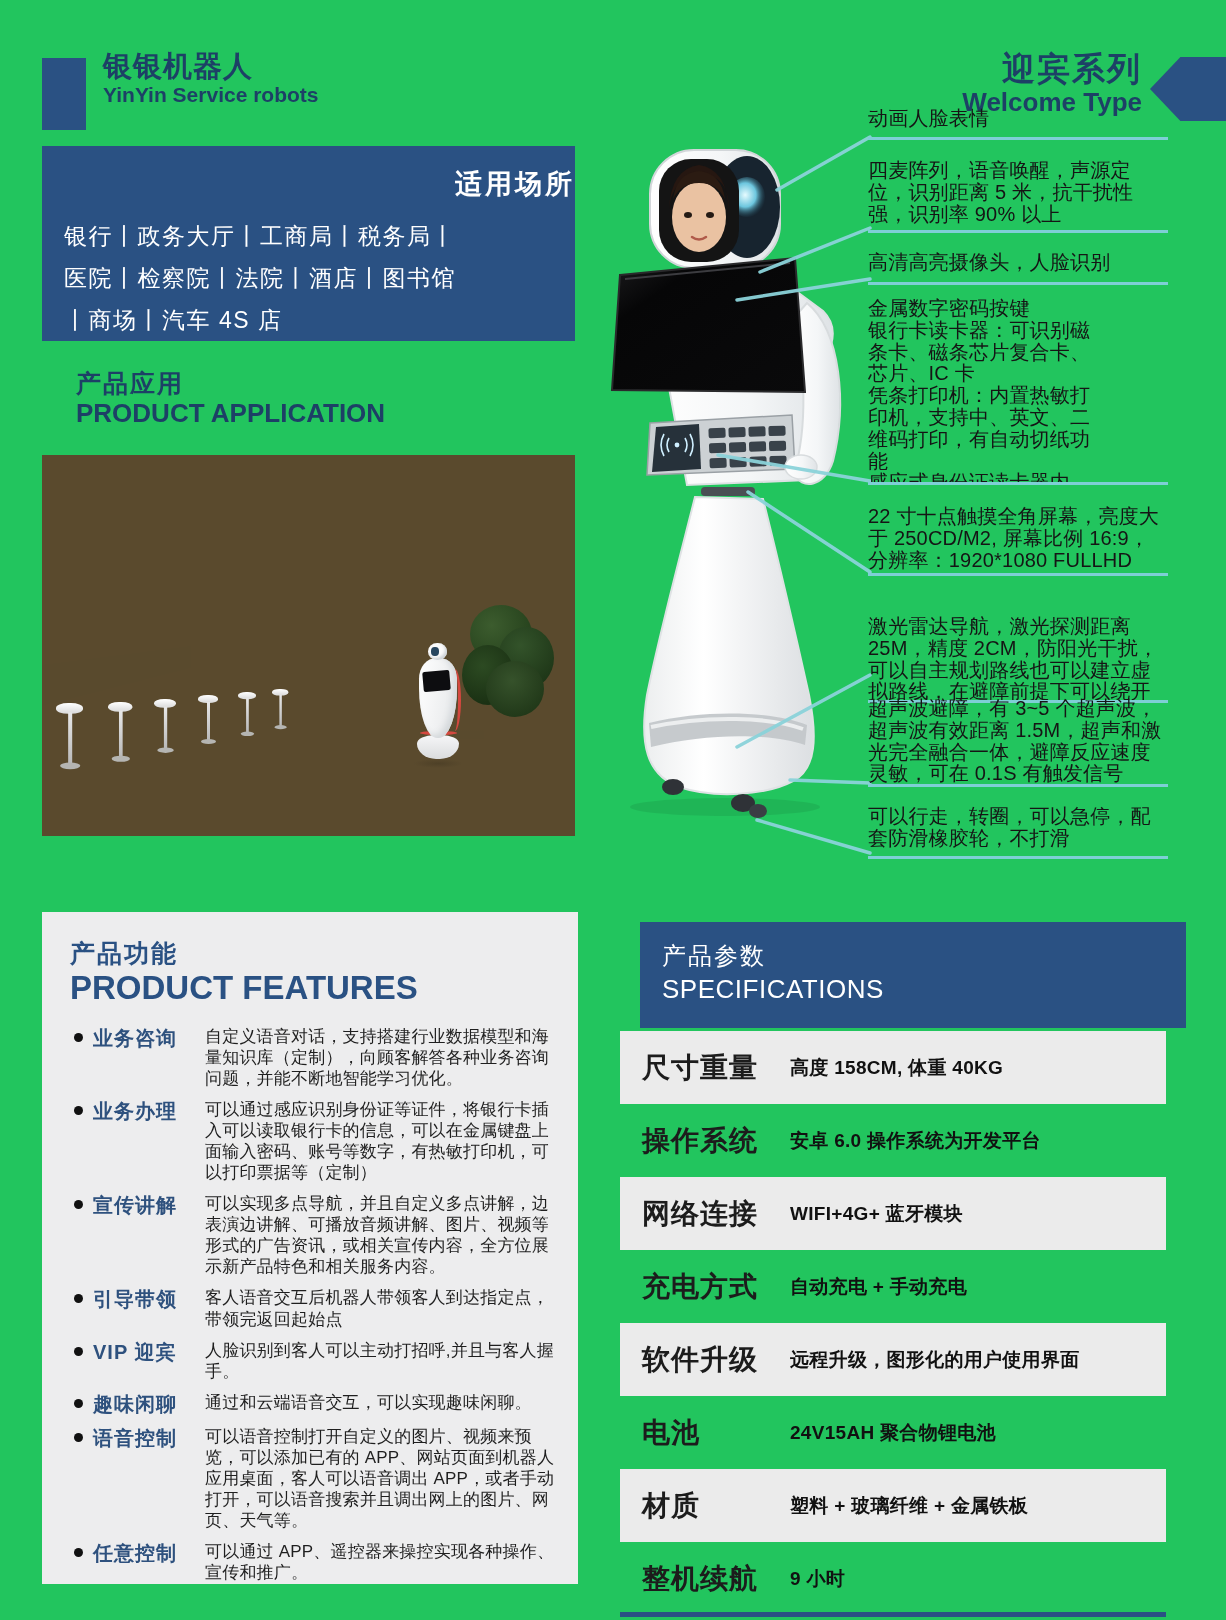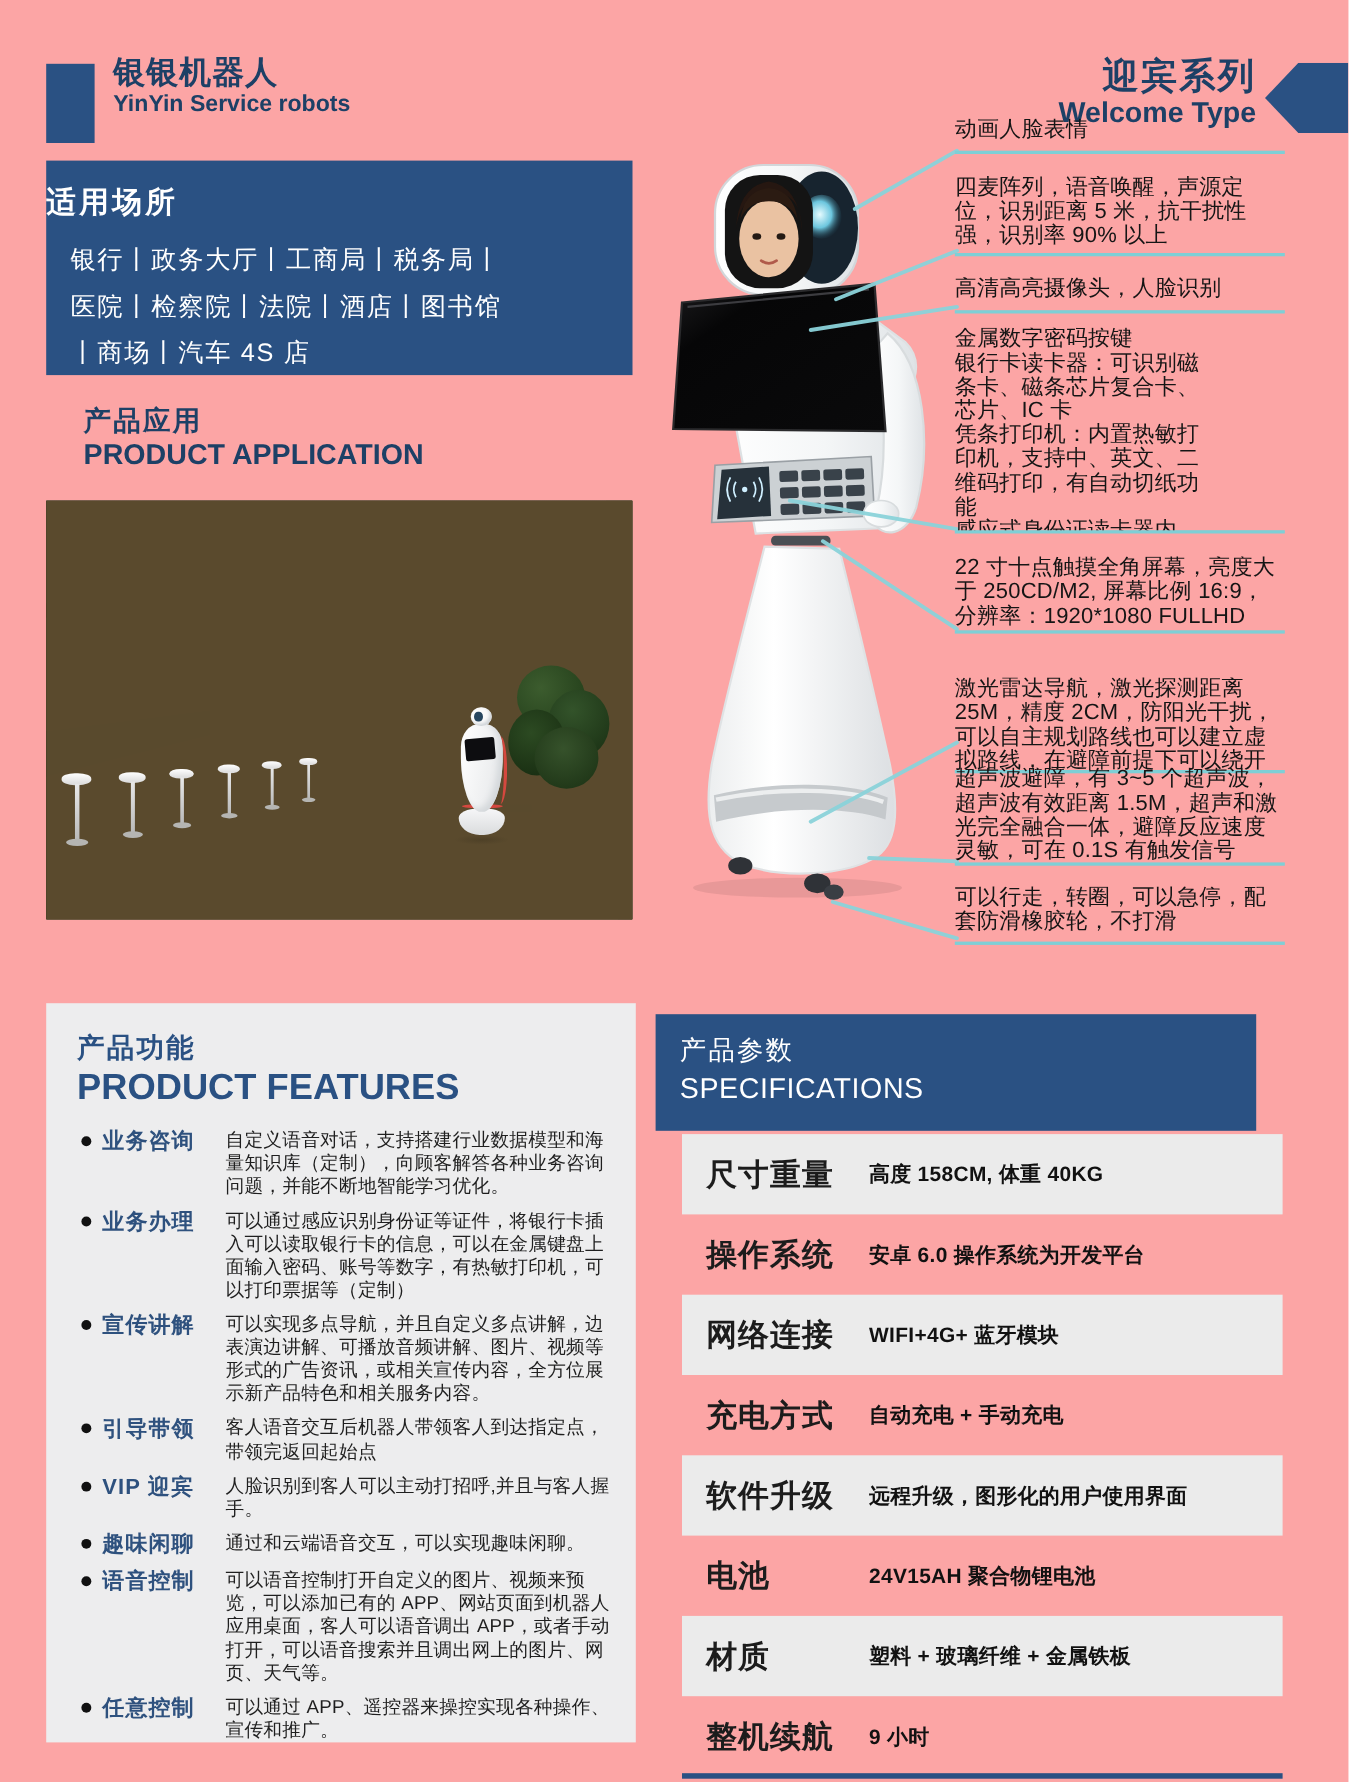--- a/index.html
+++ b/index.html
@@ -1,32 +1,32 @@
 <!DOCTYPE html>
 <html><head>
 <meta charset="utf-8">
 <style>
   html,body{margin:0;padding:0;background:#fff;}
-  .page{position:relative;width:1226px;height:1620px;background:#fca5a5;overflow:hidden;
+  .page{position:relative;width:1226px;height:1620px;background:#22c55e;overflow:hidden;
         font-family:"Liberation Sans",sans-serif;color:#1a1a1a;}
 
   
   .brand-square{position:absolute;left:42px;top:58px;width:44px;height:72px;background:#2a5183;}
   .brand-title{position:absolute;left:103px;top:50px;color:#1d4066;font-weight:bold;line-height:1.13;}
   .brand-title .cn{font-size:29px;letter-spacing:1px;}
   .brand-title .en{font-size:21px;}
   .series-title{position:absolute;right:84px;top:50px;text-align:right;color:#1d4066;font-weight:bold;line-height:1.15;}
   .series-title .cn{font-size:33px;letter-spacing:2px;}
   .series-title .en{font-size:26px;}
   .series-arrow{position:absolute;left:1150px;top:57px;width:76px;height:64px;background:#2a5183;
         clip-path:polygon(0 50%,40% 0,100% 0,100% 100%,40% 100%);}
 
   
   .scenario-box{position:absolute;left:42px;top:146px;width:533px;height:195px;background:#2a5183;color:#fff;box-sizing:border-box;padding-top:20px;}
-  .scenario-title{text-align:left;font-size:27px;font-weight:bold;letter-spacing:3px;}
+  .scenario-title{text-align:right;font-size:27px;font-weight:bold;letter-spacing:3px;}
   .scenario-lines{margin:14px 0 0 22px;font-size:23px;line-height:1.82;letter-spacing:1.5px;}
 
   
   .app-heading{position:absolute;left:76px;top:368px;color:#1d4066;font-weight:bold;line-height:1.2;}
   .app-heading .cn{font-size:25px;letter-spacing:2px;}
   .app-heading .en{font-size:26px;}
 
   
   .photo{position:absolute;left:42px;top:455px;width:533px;height:381px;overflow:hidden;
          background:linear-gradient(180deg,#ddd0ae 225px,#efe3c4 262px,#e7d8b0 100%);}
@@ -122,21 +122,21 @@
             padding:26px 14px 10px 28px;overflow:hidden;}
   .features-heading{color:#2a5183;font-weight:bold;line-height:1.2;margin-bottom:18px;}
   .features-heading .cn{font-size:25px;letter-spacing:2px;}
   .features-heading .en{font-size:33px;}
   .f-item{display:flex;margin-bottom:10px;}
   .f-bullet{width:9px;height:9px;border-radius:50%;background:#111;margin:7px 10px 0 4px;flex:0 0 auto;}
   .f-label{flex:0 0 112px;font-size:20px;font-weight:bold;color:#2e517e;letter-spacing:1px;line-height:1.2;}
   .f-desc{flex:1;font-size:17px;line-height:1.24;color:#1f1f1f;letter-spacing:.2px;}
 
   
-  .specs-header{position:absolute;left:596px;top:922px;width:546px;height:106px;background:#2a5183;color:#fff;
+  .specs-header{position:absolute;left:640px;top:922px;width:546px;height:106px;background:#2a5183;color:#fff;
             box-sizing:border-box;padding:18px 0 0 22px;line-height:1.35;}
   .specs-header .cn{font-size:24px;letter-spacing:2px;}
   .specs-header .en{font-size:26px;letter-spacing:.5px;}
   .specs-rows{position:absolute;left:620px;top:1031px;width:546px;}
   .spec-row{height:73px;display:flex;align-items:center;box-sizing:border-box;padding-left:22px;}
   .spec-row.odd{background:#ebebeb;}
   .spec-label{flex:0 0 148px;font-size:28px;font-weight:600;color:#1c1c1c;letter-spacing:1px;}
   .spec-value{font-size:19px;font-weight:bold;color:#111;letter-spacing:.3px;}
   .specs-rule{position:absolute;left:620px;top:1612px;width:546px;height:5px;background:#2a5183;}
 </style>

